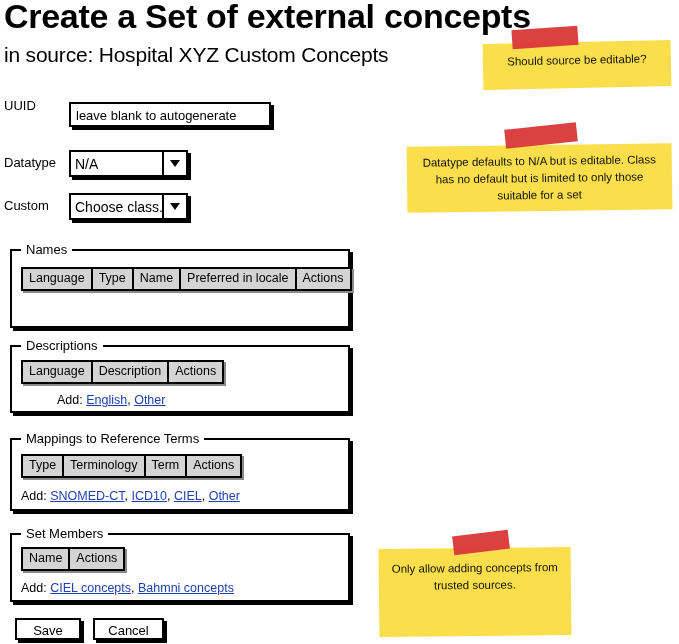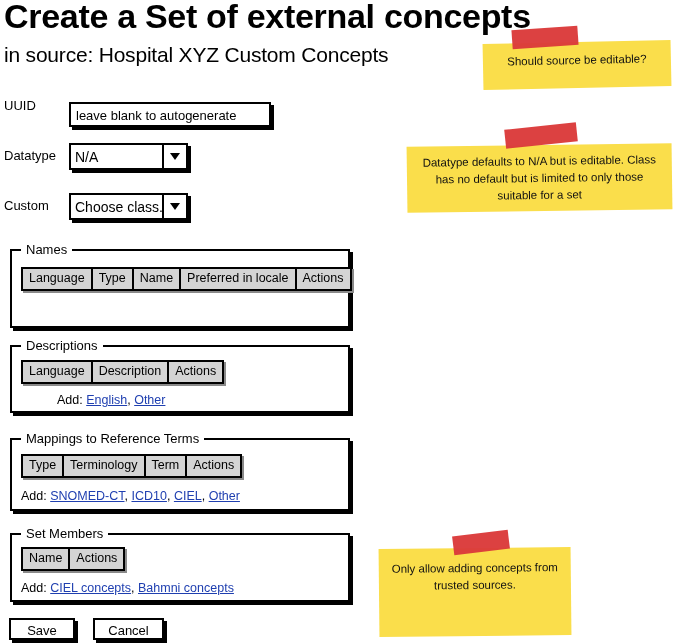--- a/index.html
+++ b/index.html
@@ -209,21 +209,21 @@
   <div class="sticky" style="left:379px; top:548px; width:192px; height:88px; transform:rotate(-0.6deg); z-index:2; padding-top:12px;">
     <span class="sticky-text">Only allow adding concepts from trusted sources.</span>
   </div>
 </div>
 
 <div class="form-row" style="top:92px; width:360px;">
   <span class="form-label">UUID</span>
   <div class="wf-input" style="left:69px; top:10px; width:202px; height:25px;">leave blank to autogenerate</div>
 </div>
 
-<div class="form-row" style="top:142px; width:360px;padding-left:24px;">
+<div class="form-row" style="top:149px; width:360px;padding-left:24px;">
   <span class="form-label">Datatype</span>
   <div class="wf-select" style="left:69px; top:1px; width:119px; height:27px;">
     <span class="sel-value">N/A</span>
     <span class="sel-arrow">
         <i class="caret"></i>
       </span>
   </div>
 </div>
 
 <div class="form-row" style="top:192px; width:360px;">
@@ -284,14 +284,14 @@
     <span class="wf-th">Name</span>
     <span class="wf-th">Actions</span>
   </div>
   <div class="add-row" style="left:9px; top:45px;">
     <span class="add-label">Add:</span>
     <span class="wf-link">CIEL concepts</span><span class="sep">,</span>
     <span class="wf-link">Bahmni concepts</span>
   </div>
 </div>
 
-<div class="wf-button" style="left:9px; top:618px; width:66px; height:22px;">Save</div>
+<div class="wf-button" style="left:15px; top:618px; width:66px; height:22px;">Save</div>
 <div class="wf-button" style="left:93px; top:618px; width:71px; height:22px;">Cancel</div>
 
 </body></html>

